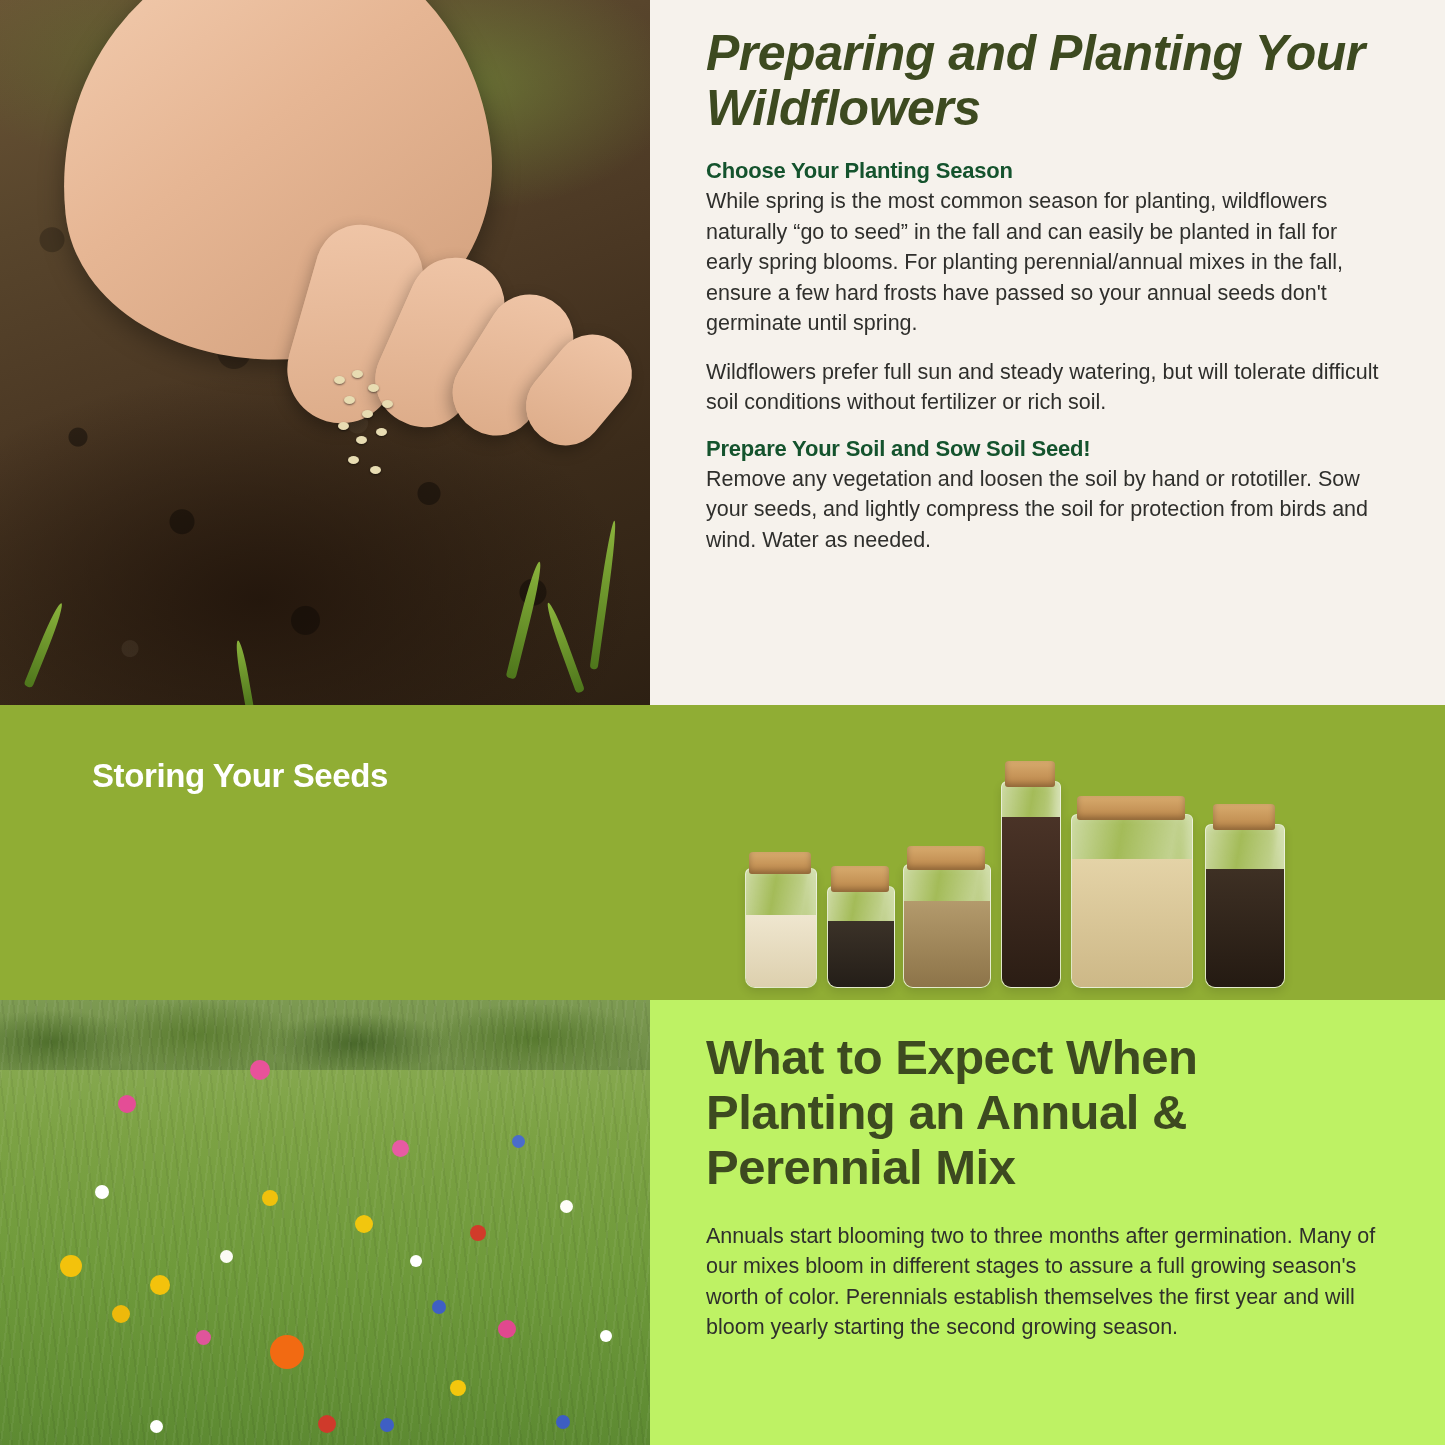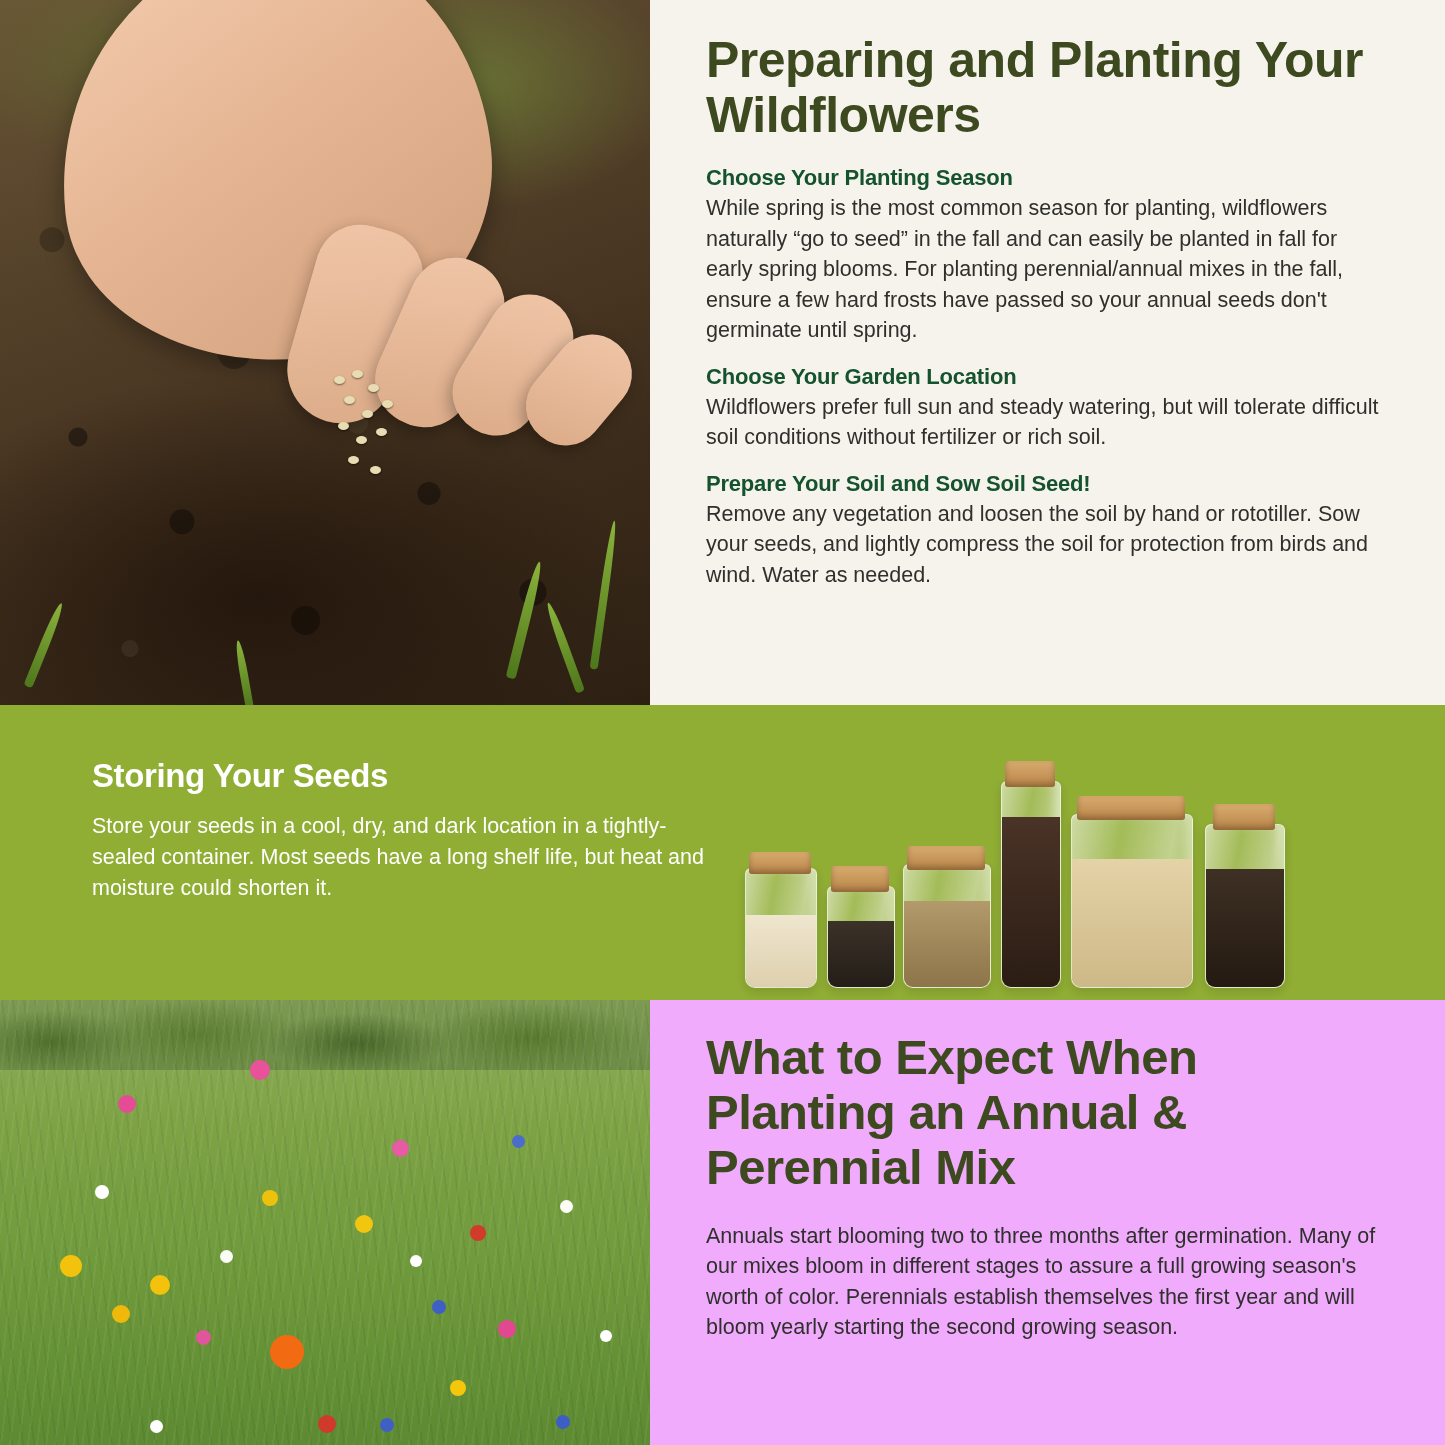--- a/index.html
+++ b/index.html
@@ -102,26 +102,27 @@
   }
 
   .sec1-text {
     width: 795px;
     height: 705px;
     background: #f6f2ec;
     box-sizing: border-box;
     padding: 26px 64px 0 56px;
   }
   h1.title {
-    margin: 7px 0 22px 0;
+    margin: 0 0 22px 0;
     font-size: 50px;
     line-height: 1.10;
     font-weight: bold;
     color: #3d4a20;
     letter-spacing: -0.5px;
+    font-style: italic;
   }
   h3.sub {
     margin: 0 0 2px 0;
     font-size: 22px;
     font-weight: bold;
     color: #14532d;
     letter-spacing: -0.2px;
   }
   p.body {
     margin: 0 0 18px 0;
@@ -222,21 +223,21 @@
   .meadow-grass {
     position: absolute;
     inset: 0;
     background-image:
       repeating-linear-gradient(97deg, rgba(255,255,255,0.05) 0 2px, transparent 2px 9px),
       repeating-linear-gradient(83deg, rgba(0,0,0,0.05) 0 2px, transparent 2px 11px);
   }
   .sec3-text {
     width: 795px;
     height: 445px;
-    background: #f0abfc;
+    background: #bef264;
     box-sizing: border-box;
     padding: 30px 66px 0 56px;
   }
   h2.title2 {
     margin: 0 0 26px 0;
     font-size: 49px;
     line-height: 1.12;
     font-weight: bold;
     color: #3d4a20;
     letter-spacing: -0.5px;
@@ -279,32 +280,30 @@
         <div class="seed" style="left:40px;top:96px;"></div>
       </div>
     </div>
 
     <div class="sec1-text">
       <h1 class="title">Preparing and Planting Your Wildflowers</h1>
 
       <h3 class="sub">Choose Your Planting Season</h3>
       <p class="body">While spring is the most common season for planting, wildflowers naturally “go to seed” in the fall and can easily be planted in fall for early spring blooms. For planting perennial/annual mixes in the fall, ensure a few hard frosts have passed so your annual seeds don't germinate until spring.</p>
 
-      <h3 class="sub">Choose Your Garden Location</h3>
       <p class="body">Wildflowers prefer full sun and steady watering, but will tolerate difficult soil conditions without fertilizer or rich soil.</p>
 
       <h3 class="sub">Prepare Your Soil and Sow Soil Seed!</h3>
       <p class="body last">Remove any vegetation and loosen the soil by hand or rototiller. Sow your seeds, and lightly compress the soil for protection from birds and wind. Water as needed.</p>
     </div>
   </section>
 
   <section class="sec2">
     <div class="sec2-text">
       <h2 class="band-title">Storing Your Seeds</h2>
-      <p class="band-body">Store your seeds in a cool, dry, and dark location in a tightly-sealed container. Most seeds have a long shelf life, but heat and moisture could shorten it.</p>
     </div>
 
     <div class="jars">
 
       <div class="jar" style="left:10px;width:70px;height:118px;">
         <div class="fill" style="height:72px;background:linear-gradient(180deg,#efe6cf,#ddd0ae);"></div>
       </div>
       <div class="cork" style="left:14px;bottom:126px;width:62px;height:22px;"></div>
 
       <div class="jar" style="left:92px;width:66px;height:100px;">

